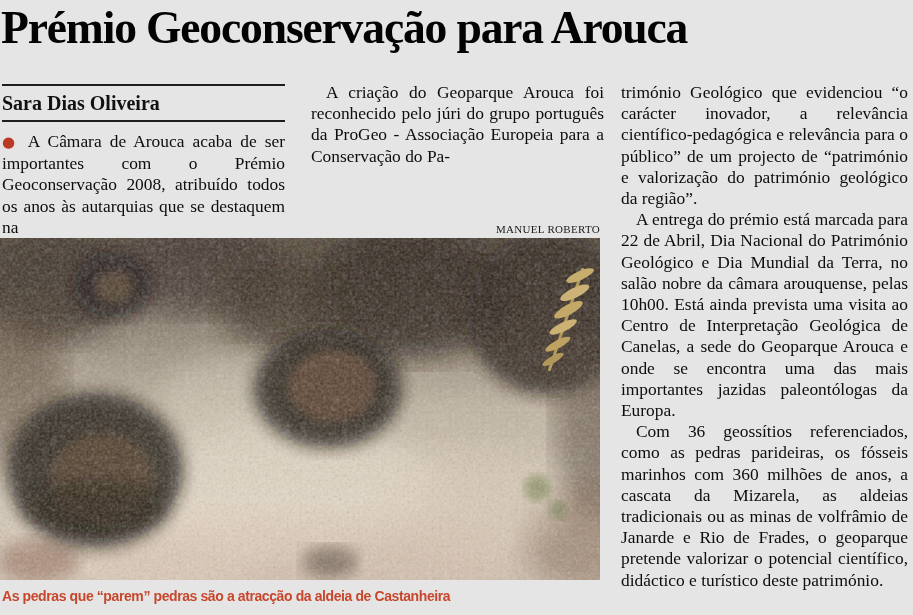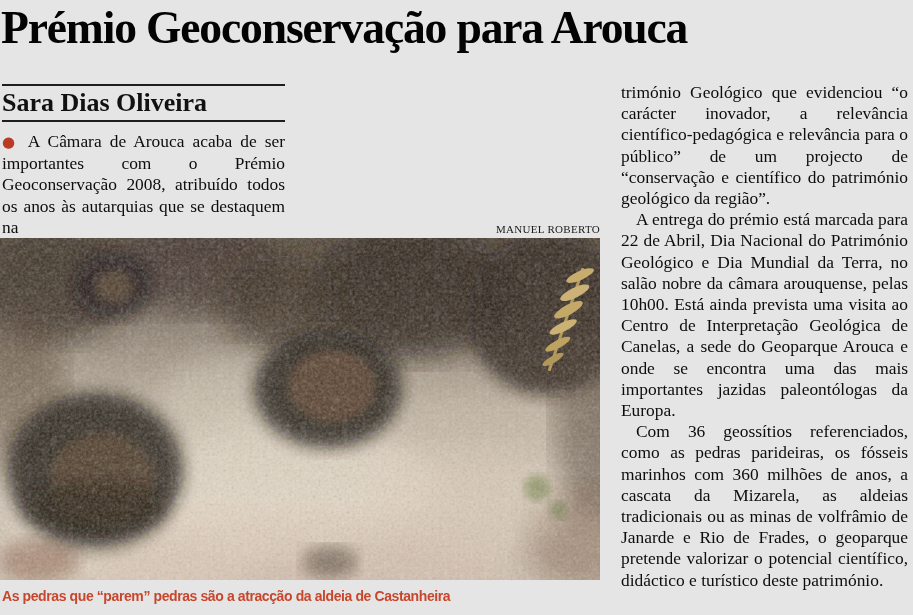--- a/index.html
+++ b/index.html
@@ -24,21 +24,21 @@
   }
   .col{position:absolute;text-align:justify;}
   .col p{margin:0;font-size:17.4px;line-height:21.2px;}
   .col1{left:2px;top:84px;width:283px;}
   .col2{left:311px;top:82px;width:293px;}
   .col3{left:621px;top:82px;width:287px;}
   .rule{height:2px;background:#1e1e1e;}
   .rule-top{margin-bottom:5px;}
   .rule-bottom{margin-top:5px;}
   .byline{
-    font-weight:700;font-size:26px;line-height:24px;
+    font-weight:700;font-size:20px;line-height:24px;
     text-align:left;color:#111;
   }
   .lead{margin-top:9px !important;}
   .bullet{
     color:#bb3a26;
     font-size:15px;
     margin-right:9px;
     font-family:"DejaVu Sans", sans-serif;
   }
   .indent{text-indent:15px;}
@@ -71,20 +71,21 @@
   <h1 class="headline">Prémio Geoconservação para Arouca</h1>
 
   <div class="col col1">
     <div class="rule rule-top"></div>
     <div class="byline">Sara Dias Oliveira</div>
     <div class="rule rule-bottom"></div>
     <p class="lead"><span class="bullet">●</span><span>A Câmara de Arouca acaba de ser importantes com o Prémio Geoconservação 2008, atribuído todos os anos às autarquias que se destaquem na</span></p>
   </div>
 
   <div class="col col2">
+    <p class="indent">A criação do Geoparque Arouca foi reconhecido pelo júri do grupo português da ProGeo - Associação Europeia para a Conservação do Pa-</p>
   </div>
 
   <div class="credit">MANUEL ROBERTO</div>
 
   <figure class="photo">
     <svg width="600" height="342" viewBox="0 0 600 342" preserveAspectRatio="none">
       <defs>
         <linearGradient id="rockbase" x1="0" y1="0" x2="0" y2="1">
           <stop offset="0" stop-color="#4f4334"></stop>
           <stop offset="0.22" stop-color="#7d7060"></stop>
@@ -163,18 +164,18 @@
         <ellipse cx="-5" cy="62" rx="15" ry="4.5" fill="#cbb174" transform="rotate(-40 -5 62)"></ellipse>
         <ellipse cx="-6" cy="80" rx="14" ry="4" fill="#bda261" transform="rotate(-42 -6 80)"></ellipse>
         <ellipse cx="-7" cy="96" rx="12" ry="3.5" fill="#b1975a" transform="rotate(-44 -7 96)"></ellipse>
       </g>
     </svg>
   </figure>
 
   <div class="caption">As pedras que “parem” pedras são a atracção da aldeia de Castanheira</div>
 
   <div class="col col3">
-    <p>trimónio Geológico que evidenciou “o carácter inovador, a relevância científico-pedagógica e relevância para o público” de um projecto de “conservação e científico do património geológico da região”.</p>
+    <p>trimónio Geológico que evidenciou “o carácter inovador, a relevância científico-pedagógica e relevância para o público” de um projecto de “património e valorização do património geológico da região”.</p>
     <p class="indent">A entrega do prémio está marcada para 22 de Abril, Dia Nacional do Património Geológico e Dia Mundial da Terra, no salão nobre da câmara arouquense, pelas 10h00. Está ainda prevista uma visita ao Centro de Interpretação Geológica de Canelas, a sede do Geoparque Arouca e onde se encontra uma das mais importantes jazidas paleontólogas da Europa.</p>
     <p class="indent">Com 36 geossítios referenciados, como as pedras parideiras, os fósseis marinhos com 360 milhões de anos, a cascata da Mizarela, as aldeias tradicionais ou as minas de volfrâmio de Janarde e Rio de Frades, o geoparque pretende valorizar o potencial científico, didáctico e turístico deste património.</p>
   </div>
 
 </div>
 
 </body></html>

